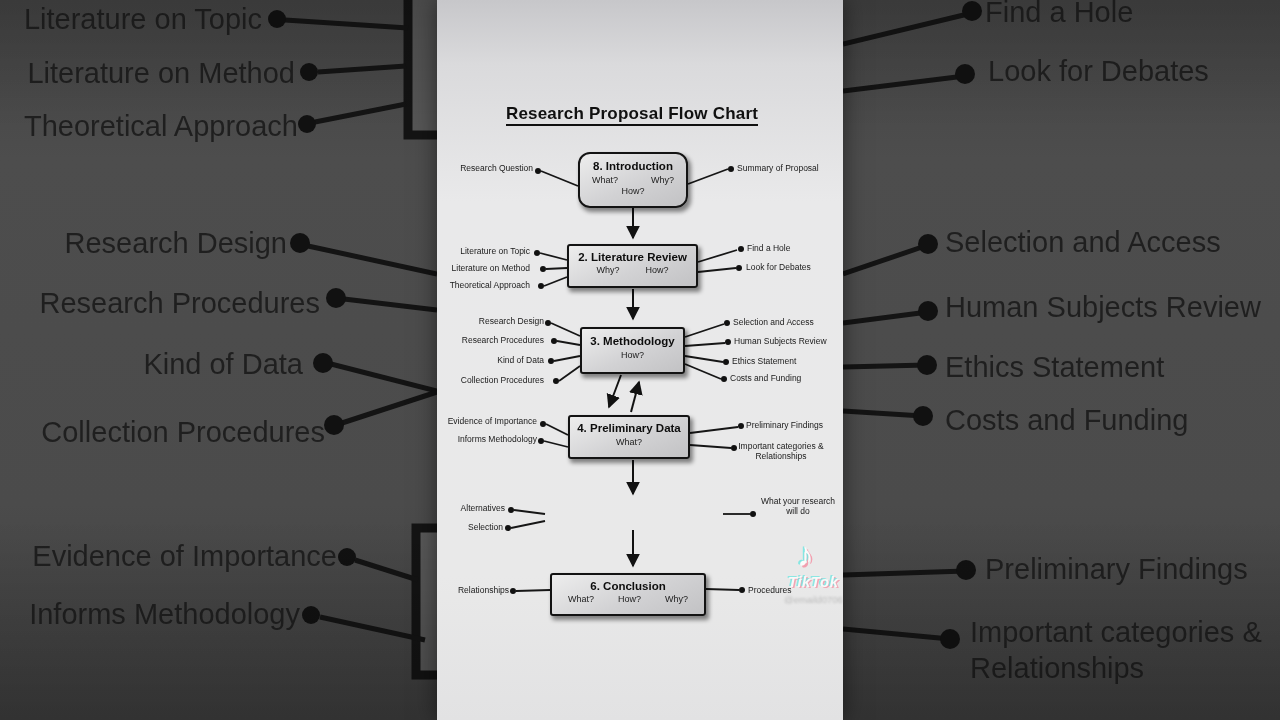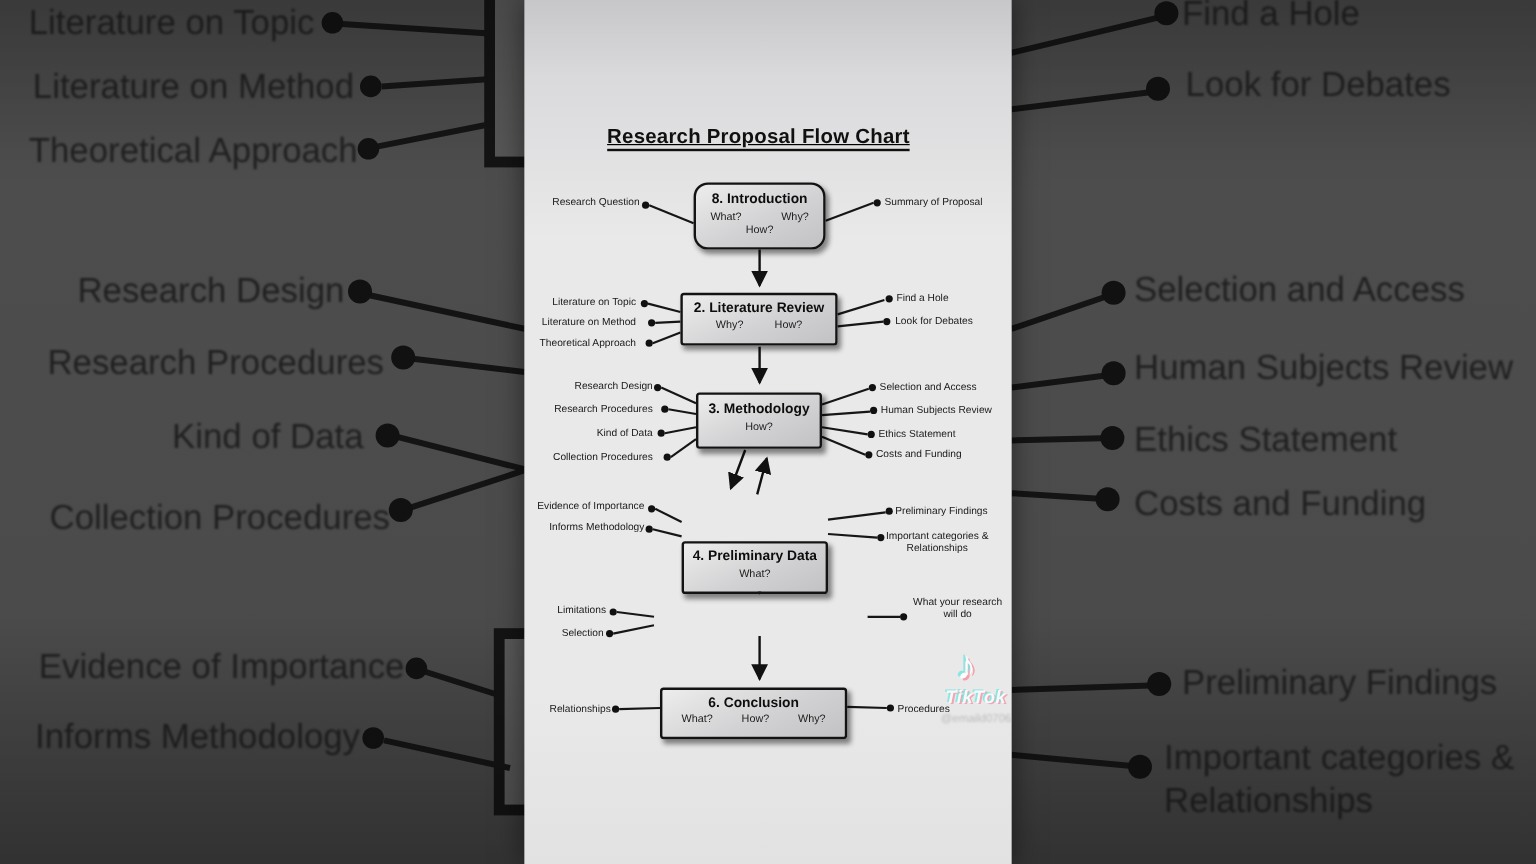--- a/index.html
+++ b/index.html
@@ -13,21 +13,21 @@
   .panel::after{content:"";position:absolute;inset:0;pointer-events:none;
          background:linear-gradient(180deg,rgba(0,0,0,.14) 0%,rgba(0,0,0,0) 18%,rgba(0,0,0,0) 72%,rgba(0,0,0,.20) 100%);}
   .bg-lbl{position:absolute;font-size:29px;line-height:33px;color:#1c1c1c;
           white-space:nowrap;filter:blur(.7px);opacity:.92;}
   .bg-lbl.wrap{white-space:normal;}
   .bg-svg{position:absolute;inset:0;}
   
   .video{position:absolute;left:437px;top:0;width:406px;height:720px;
          background:linear-gradient(180deg,#c7c7ca 0%,#dadadc 9%,#e9e9ea 28%,#e9e9e9 80%,#e2e2e3 100%);
          box-shadow:0 0 22px rgba(0,0,0,.5);}
-  .chart-title{position:absolute;left:0;top:104px;width:390px;text-align:center;text-decoration:underline;}
+  .chart-title{position:absolute;left:0;top:104px;width:390px;text-align:center;}
   .chart-title span{font-size:17px;font-weight:bold;color:#101010;
          border-bottom:2.5px solid #101010;padding-bottom:1px;letter-spacing:.2px;}
   .cx-svg{position:absolute;left:0;top:0;}
   .fbox{position:absolute;background:linear-gradient(155deg,#ededed 0%,#d2d2d4 55%,#c2c2c4 100%);
         border:2px solid #131313;border-radius:3px;
         box-shadow:2.5px 3.5px 4px rgba(0,0,0,.45);
         display:flex;flex-direction:column;align-items:center;box-sizing:border-box;}
   .fbox .bt{font-weight:bold;font-size:11.5px;color:#0d0d0d;white-space:nowrap;}
   .qrow{display:flex;width:100%;box-sizing:border-box;}
   .q{font-size:9px;color:#1c1c1c;white-space:nowrap;}
@@ -224,30 +224,30 @@
     </div>
     <div class="lbl ra" style="right:299px;top:316px">Research Design</div>
     <div class="lbl ra" style="right:299px;top:335px">Research Procedures</div>
     <div class="lbl ra" style="right:299px;top:355px">Kind of Data</div>
     <div class="lbl ra" style="right:299px;top:375px">Collection Procedures</div>
     <div class="lbl" style="left:296px;top:317px">Selection and Access</div>
     <div class="lbl" style="left:297px;top:336px">Human Subjects Review</div>
     <div class="lbl" style="left:295px;top:356px">Ethics Statement</div>
     <div class="lbl" style="left:293px;top:373px">Costs and Funding</div>
 
-    <div class="fbox" style="left:131px;top:415px;width:122px;height:44px;margin-top:36px;">
+    <div class="fbox" style="left:131px;top:415px;width:122px;height:44px;">
       <div class="bt" style="margin-top:5px">4. Preliminary Data</div>
       <div class="q" style="margin-top:3px">What?</div>
     </div>
     <div class="lbl ra" style="right:306px;top:416px">Evidence of Importance</div>
     <div class="lbl ra" style="right:306px;top:434px">Informs Methodology</div>
     <div class="lbl" style="left:309px;top:420px">Preliminary Findings</div>
     <div class="lbl wrap" style="left:293px;top:441px;width:102px">Important categories &amp; Relationships</div>
 
-    <div class="lbl ra" style="right:338px;top:503px">Limitations</div>
+    <div class="lbl ra" style="right:338px;top:503px">Alternatives</div>
     <div class="lbl ra" style="right:340px;top:522px">Selection</div>
     <div class="lbl wrap" style="left:323px;top:496px;width:76px">What your research will do</div>
 
     <div class="fbox" style="left:113px;top:573px;width:156px;height:43px;">
       <div class="bt" style="margin-top:5px">6. Conclusion</div>
       <div class="qrow" style="justify-content:space-between;padding:2px 16px 0;">
         <span class="q">What?</span>
         <span class="q">How?</span>
         <span class="q">Why?</span>
       </div>

